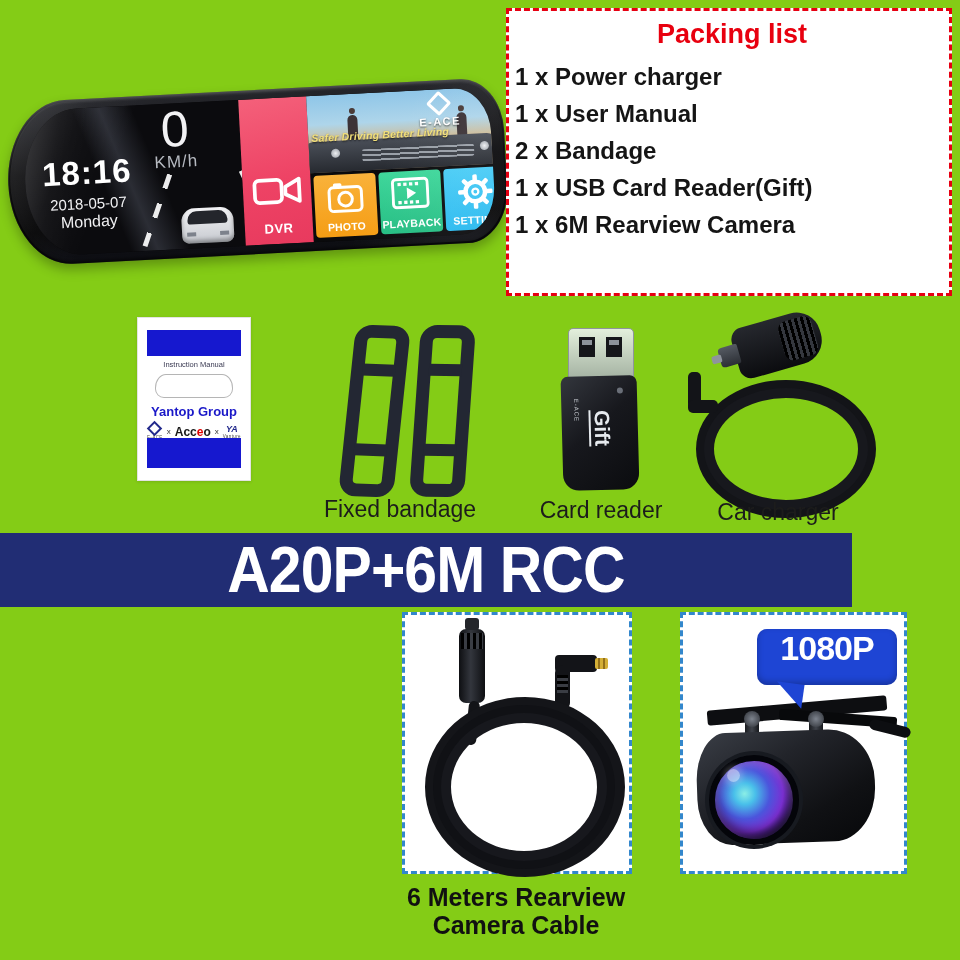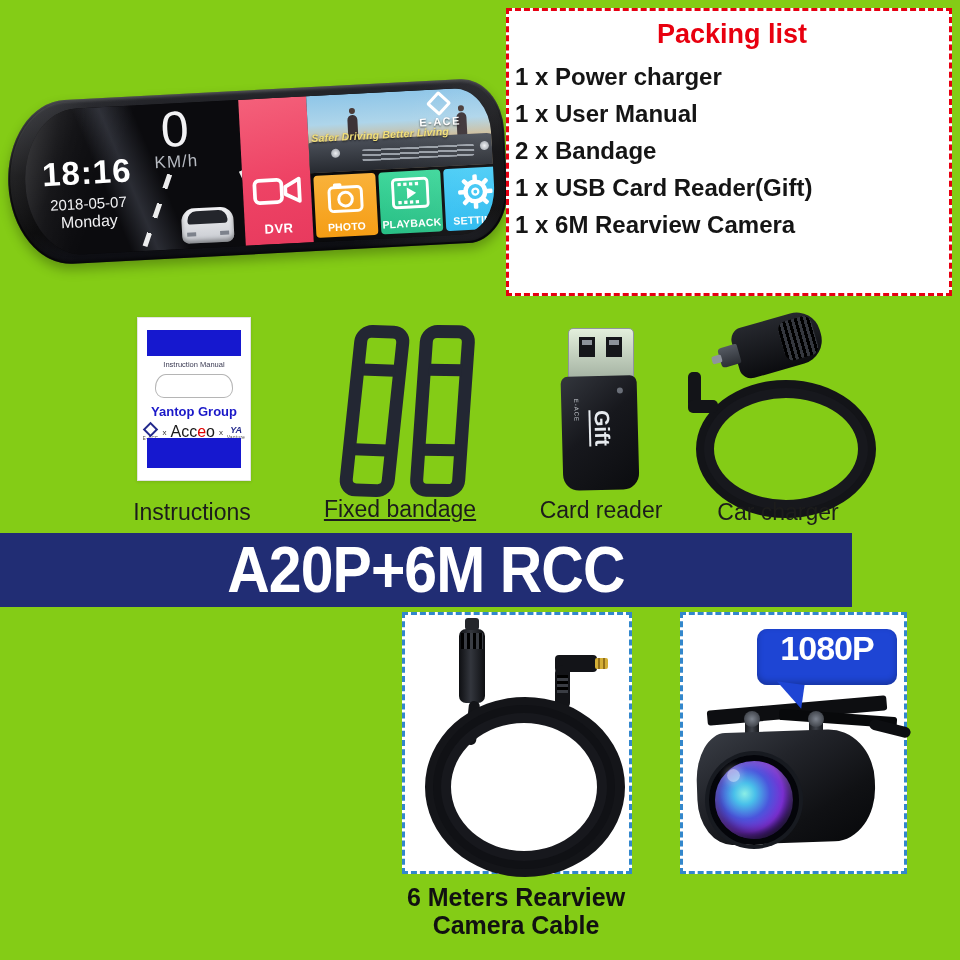--- a/index.html
+++ b/index.html
@@ -105,21 +105,21 @@
   .m-mirror { position:absolute; top:56px; left:17px; width:76px; height:22px;
     border:1.5px solid #b5b5b5; border-radius:11px 11px 9px 9px / 14px 14px 9px 9px; }
   .m-group { position:absolute; top:86px; left:0; width:100%; text-align:center;
     font-size:13px; font-weight:bold; color:#1a18c8; }
   .m-logos { position:absolute; top:105px; left:0; width:100%; display:flex;
     justify-content:center; align-items:center; gap:4px; }
   .m-stack { display:flex; flex-direction:column; align-items:center; }
   .m-diamond { width:7px; height:7px; border:2px solid #232a8c; transform:rotate(45deg); margin-bottom:1px; }
   .m-tiny { font-size:4.5px; color:#444; letter-spacing:.4px; }
   .m-x { font-size:8px; color:#333; }
-  .m-acceo { font-size:16px; font-weight:normal; color:#1a1a1a; }
+  .m-acceo { font-size:12px; font-weight:bold; color:#1a1a1a; }
   .m-acceo .red-e { color:#e00000; }
   .m-ya { font-size:9px; font-weight:bold; font-style:italic; color:#232a8c; }
 
   .bandage { position:absolute; left:345px; top:325px; width:130px; height:174px; }
   .strap { position:absolute; width:55px; height:172px; border:13px solid #232733;
     border-radius:17px; box-sizing:border-box; }
   .strap i { position:absolute; left:-2px; right:-2px; height:12px; background:#232733; }
   .strap .b1 { top:26px; } .strap .b2 { bottom:28px; }
   .strap-1 { left:2px; transform:rotate(2deg) skewX(-4deg); }
   .strap-2 { left:70px; transform:rotate(1deg) skewX(-3deg); }
@@ -341,33 +341,32 @@
       <span class="m-x">x</span>
       <span class="m-acceo"><span>Acc</span><span class="red-e">e</span><span>o</span></span>
       <span class="m-x">x</span>
       <span class="m-stack">
         <span class="m-ya">YA</span>
         <span class="m-tiny">Vanture</span>
       </span>
     </div>
     <div class="m-bar m-bar-bot"></div>
   </div>
-  <div class="mid-label" style="left:102px; top:499px;">Instructions</div>
 
   <div class="bandage">
     <div class="strap strap-1">
         <i class="b1"></i>
         <i class="b2"></i>
       </div>
     <div class="strap strap-2">
         <i class="b1"></i>
         <i class="b2"></i>
       </div>
   </div>
-  <div class="mid-label" style="left:310px; top:496px;text-decoration:underline;">Fixed bandage</div>
+  <div class="mid-label" style="left:310px; top:496px;">Fixed bandage</div>
 
   <div class="cardreader">
     <div class="cr-cap">
       <span class="cr-pin cr-pin-1"></span>
       <span class="cr-pin cr-pin-2"></span>
     </div>
     <div class="cr-body">
       <span class="cr-led"></span>
       <span class="cr-brand">E-ACE</span>
       <span class="cr-gift">Gift</span>

